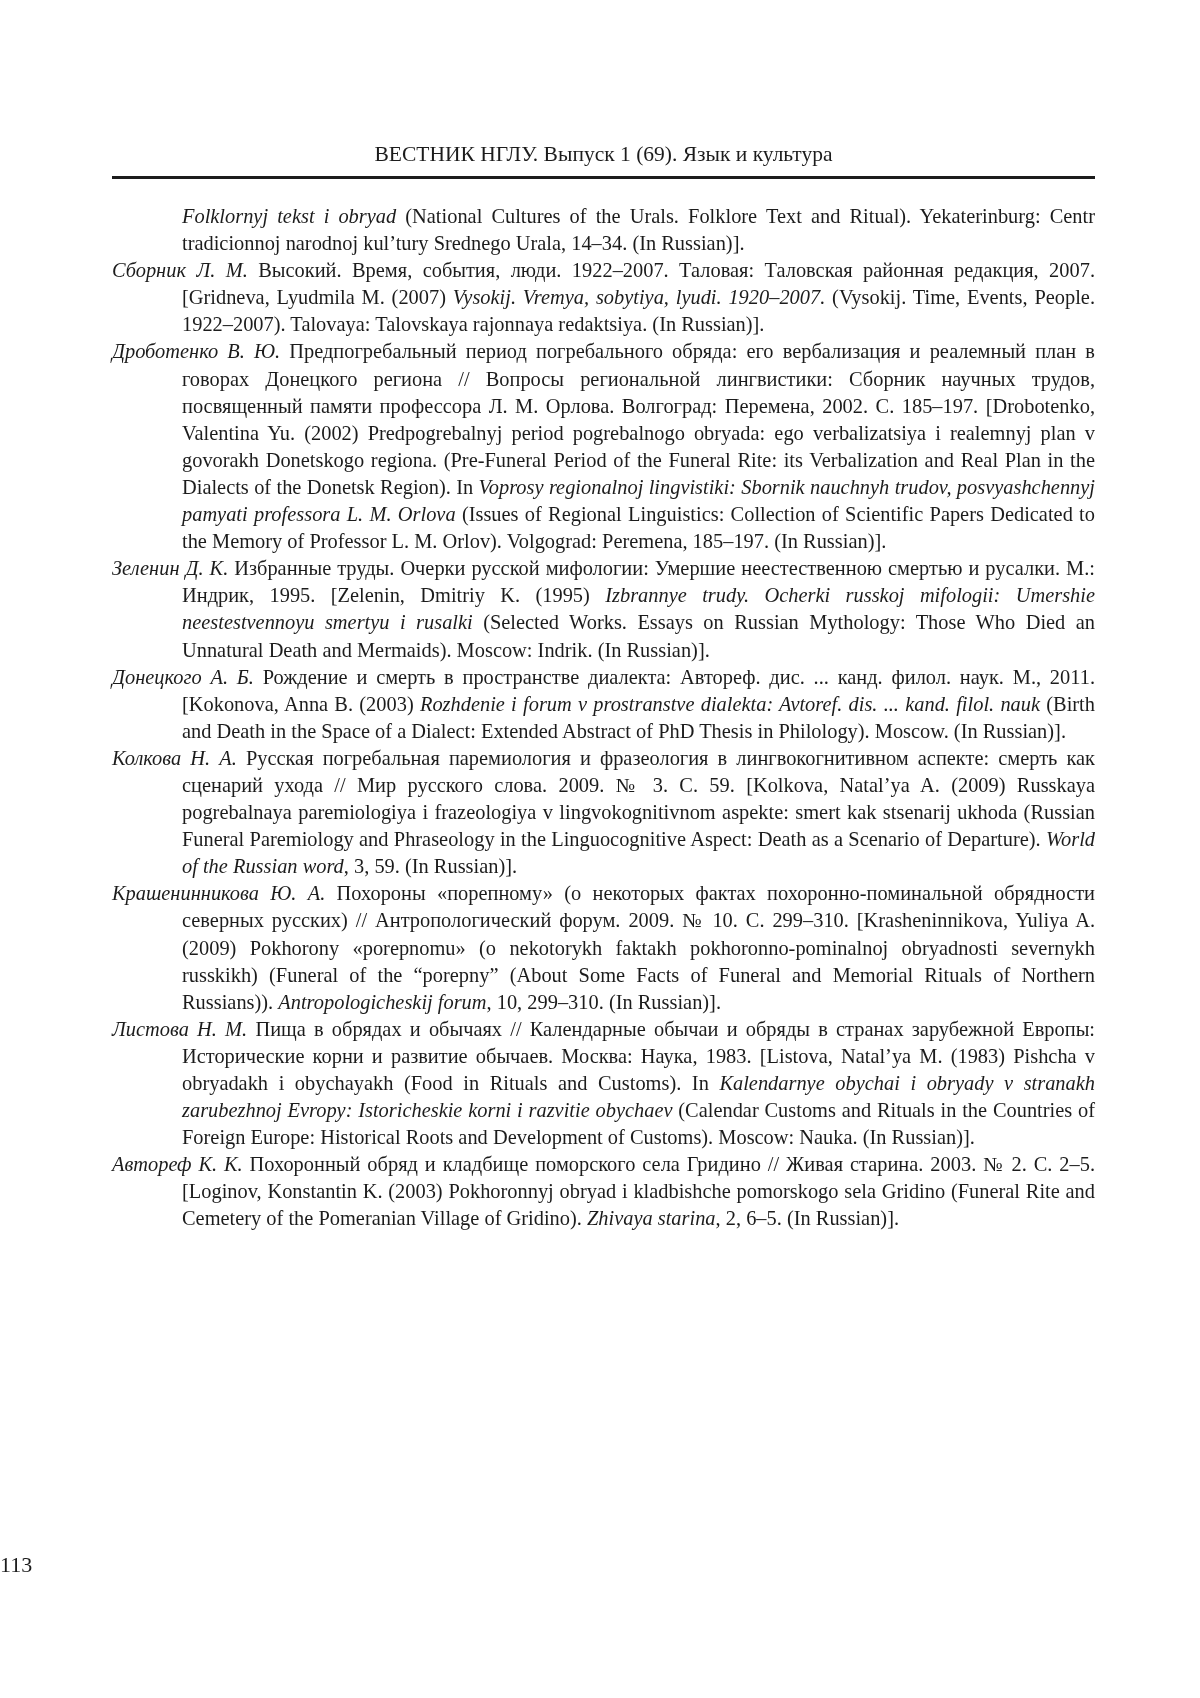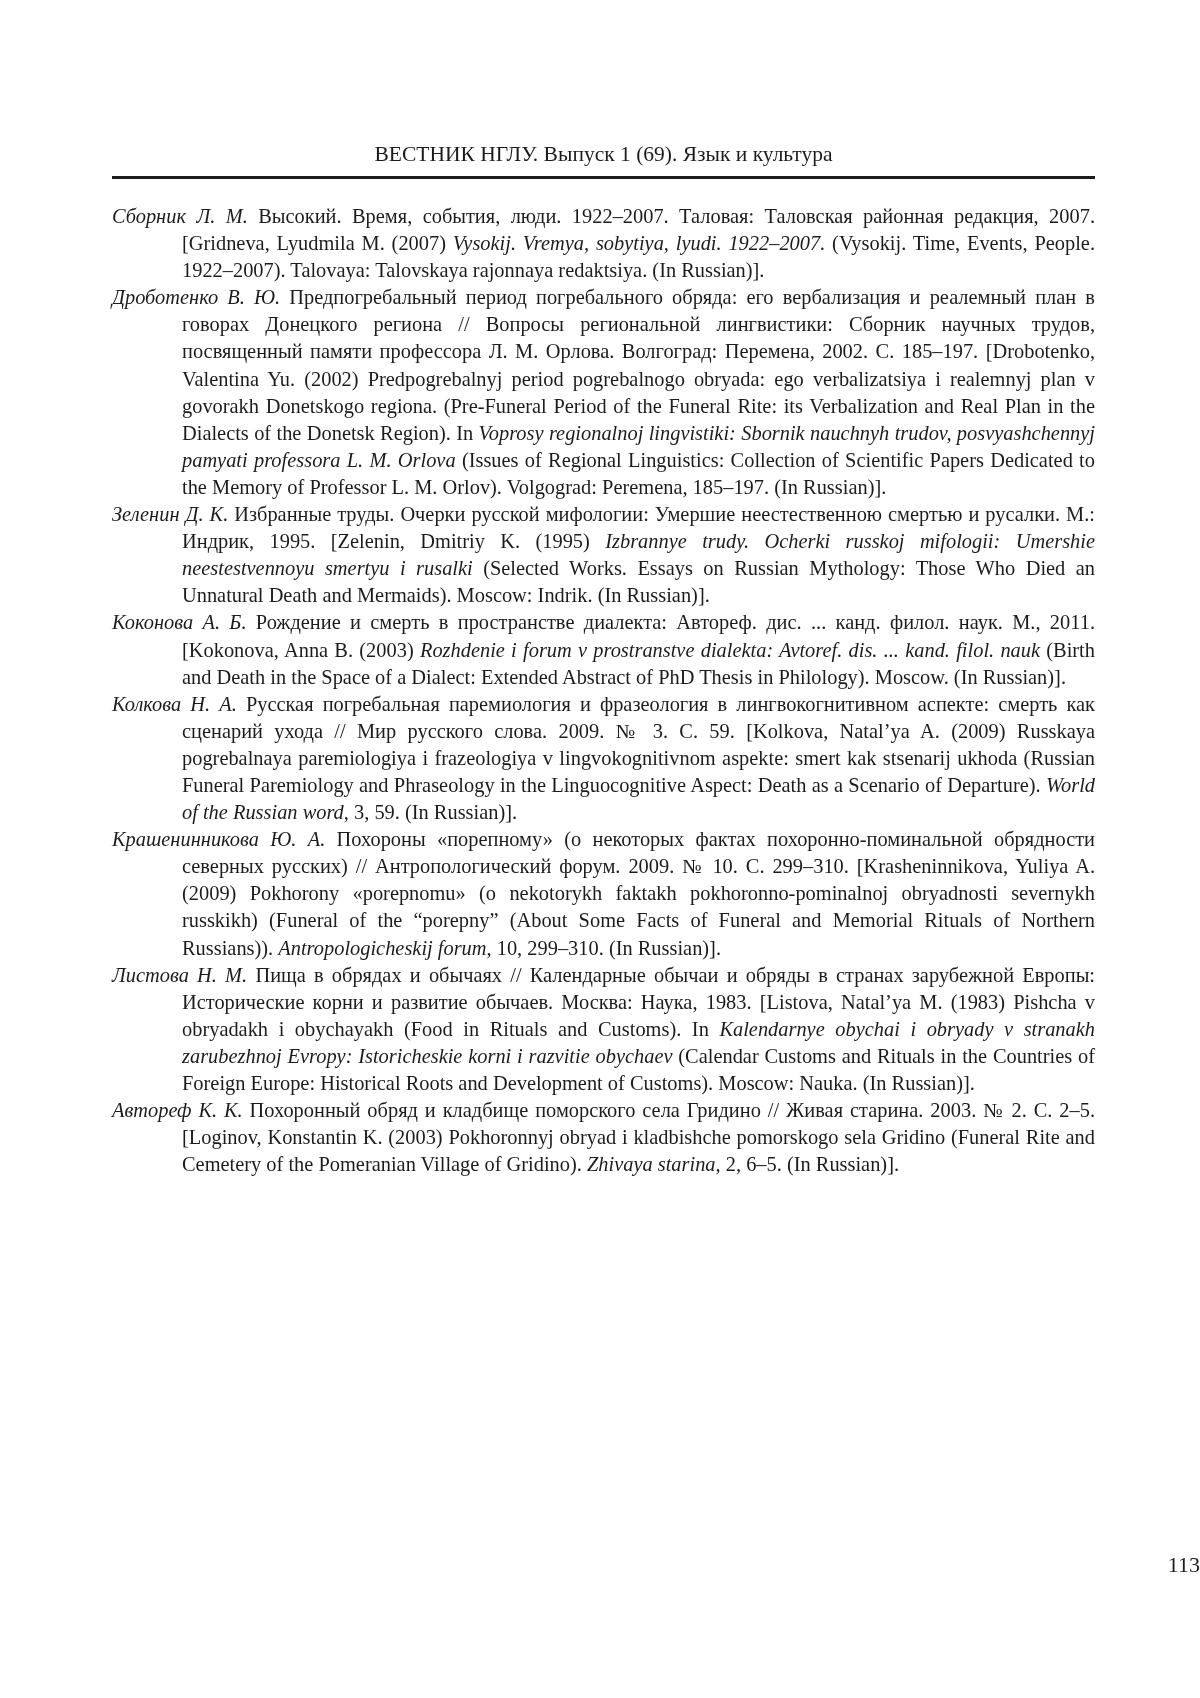--- a/index.html
+++ b/index.html
@@ -21,35 +21,36 @@
     font-size: 20.4px; line-height: 27.1px; text-align: justify;
   }
   .ref {
     margin: 0; padding-left: 70px; text-indent: -70px;
     hyphens: manual;
   }
   .ref.cont { padding-left: 70px; text-indent: 0; }
   .ref i { font-style: italic; }
   .page-number {
     position: absolute; left: 0; top: 1552px; width: 1200px;
-    text-align: right; font-size: 22px;
+    text-align: left; font-size: 22px;
   }
 </style>
 </head>
 <body>
 
 <div class="page">
   <div class="running-head">ВЕСТНИК НГЛУ. Выпуск 1 (69). Язык и культура</div>
   <div class="head-rule"></div>
 
   <div class="refs" id="refs">
-      <p class="ref"><i>Сборник Л. М.</i><span> Высокий. Время, события, люди. 1922–2007. Таловая: Таловская районная ре­дакция, 2007. [Gridneva, Lyudmila M. (2007) </span><i>Vysokij. Vremya, sobytiya, lyudi. 1922–2007.</i><span> (Vysokij. Time, Events, People. 1922–2007). Talovaya: Talovskaya rajonnaya redaktsiya. (In Russian)].</span></p>
+      <p class="ref cont"><i>Folklornyj tekst i obryad</i><span> (National Cultures of the Urals. Folklore Text and Ritual). Yekate­rinburg: Centr tradicionnoj narodnoj kul’tury Srednego Urala, 14–34. (In Russian)].</span></p>
+      <p class="ref"><i>Сборник Л. М.</i><span> Высокий. Время, события, люди. 1922–2007. Таловая: Таловская районная ре­дакция, 2007. [Gridneva, Lyudmila M. (2007) </span><i>Vysokij. Vremya, sobytiya, lyudi. 1920–2007.</i><span> (Vysokij. Time, Events, People. 1922–2007). Talovaya: Talovskaya rajonnaya redaktsiya. (In Russian)].</span></p>
       <p class="ref"><i>Дроботенко В. Ю.</i><span> Предпогребальный период погребального обряда: его вербализация и реа­лемный план в говорах Донецкого региона // Вопросы региональной лингвистики: Сборник научных трудов, посвященный памяти профессора Л. М. Орлова. Волгоград: Перемена, 2002. С. 185–197. [Drobotenko, Valentina Yu. (2002) Predpogrebalnyj period pogrebalnogo obryada: ego verbalizatsiya i realemnyj plan v govorakh Donetskogo regiona. (Pre-Funeral Period of the Funeral Rite: its Verbalization and Real Plan in the Dialects of the Donetsk Region). In </span><i>Voprosy regionalnoj lingvistiki: Sbornik nauchnyh trudov, posvyash­chennyj pamyati professora L. M. Orlova</i><span> (Issues of Regional Linguistics: Collection of Sci­entific Papers Dedicated to the Memory of Professor L. M. Orlov). Volgograd: Peremena, 185–197. (In Russian)].</span></p>
       <p class="ref"><i>Зеленин Д. К.</i><span> Избранные труды. Очерки русской мифологии: Умершие неестественною смер­тью и русалки. М.: Индрик, 1995. [Zelenin, Dmitriy K. (1995) </span><i>Izbrannye trudy. Ocherki russkoj mifologii: Umershie neestestvennoyu smertyu i rusalki</i><span> (Selected Works. Essays on Russian Mythology: Those Who Died an Unnatural Death and Mermaids). Moscow: Indrik. (In Russian)].</span></p>
-      <p class="ref"><i>Коконова А. Б.</i><span> Рождение и смерть в пространстве диалекта: Автореф. дис. ... канд. филол. наук. М., 2011. [Kokonova, Anna B. (2003) </span><i>Rozhdenie i forum v prostranstve dialekta: Avtoref. dis. ... kand. filol. nauk</i><span> (Birth and Death in the Space of a Dialect: Extended Abstract of PhD Thesis in Philology). Moscow. (In Russian)].</span></p>
+      <p class="ref"><i>Донецкого А. Б.</i><span> Рождение и смерть в пространстве диалекта: Автореф. дис. ... канд. филол. наук. М., 2011. [Kokonova, Anna B. (2003) </span><i>Rozhdenie i forum v prostranstve dialekta: Avtoref. dis. ... kand. filol. nauk</i><span> (Birth and Death in the Space of a Dialect: Extended Abstract of PhD Thesis in Philology). Moscow. (In Russian)].</span></p>
       <p class="ref"><i>Колкова Н. А.</i><span> Русская погребальная паремиология и фразеология в лингвокогнитивном ас­пекте: смерть как сценарий ухода // Мир русского слова. 2009. № 3. С. 59. [Kolkova, Natal’ya A. (2009) Russkaya pogrebalnaya paremiologiya i frazeologiya v lingvokognitivnom aspekte: smert kak stsenarij ukhoda (Russian Funeral Paremiology and Phraseology in the Linguocognitive Aspect: Death as a Scenario of Departure). </span><i>World of the Russian word</i><span>, 3, 59. (In Russian)].</span></p>
       <p class="ref"><i>Крашенинникова Ю. А.</i><span> Похороны «порепному» (о некоторых фактах похоронно-поминальной обрядности северных русских) // Антропологический форум. 2009. № 10. С. 299–310. [Krasheninnikova, Yuliya A. (2009) Pokhorony «porepnomu» (o nekotorykh faktakh pokho­ronno-pominalnoj obryadnosti severnykh russkikh) (Funeral of the “porepny” (About Some Facts of Funeral and Memorial Rituals of Northern Russians)). </span><i>Antropologicheskij forum</i><span>, 10, 299–310. (In Russian)].</span></p>
       <p class="ref"><i>Листова Н. М.</i><span> Пища в обрядах и обычаях // Календарные обычаи и обряды в странах зару­бежной Европы: Исторические корни и развитие обычаев. Москва: Наука, 1983. [Lis­tova, Natal’ya M. (1983) Pishcha v obryadakh i obychayakh (Food in Rituals and Customs). In </span><i>Kalendarnye obychai i obryady v stranakh zarubezhnoj Evropy: Istoricheskie korni i razvi­tie obychaev</i><span> (Calendar Customs and Rituals in the Countries of Foreign Europe: Historical Roots and Development of Customs). Moscow: Nauka. (In Russian)].</span></p>
       <p class="ref"><i>Автореф К. К.</i><span> Похоронный обряд и кладбище поморского села Гридино // Живая старина. 2003. № 2. С. 2–5. [Loginov, Konstantin K. (2003) Pokhoronnyj obryad i kladbishche po­morskogo sela Gridino (Funeral Rite and Cemetery of the Pomeranian Village of Gridino). </span><i>Zhivaya starina</i><span>, 2, 6–5. (In Russian)].</span></p>
     </div>
 
   <div class="page-number">113</div>
 </div>
 
 </body></html>

